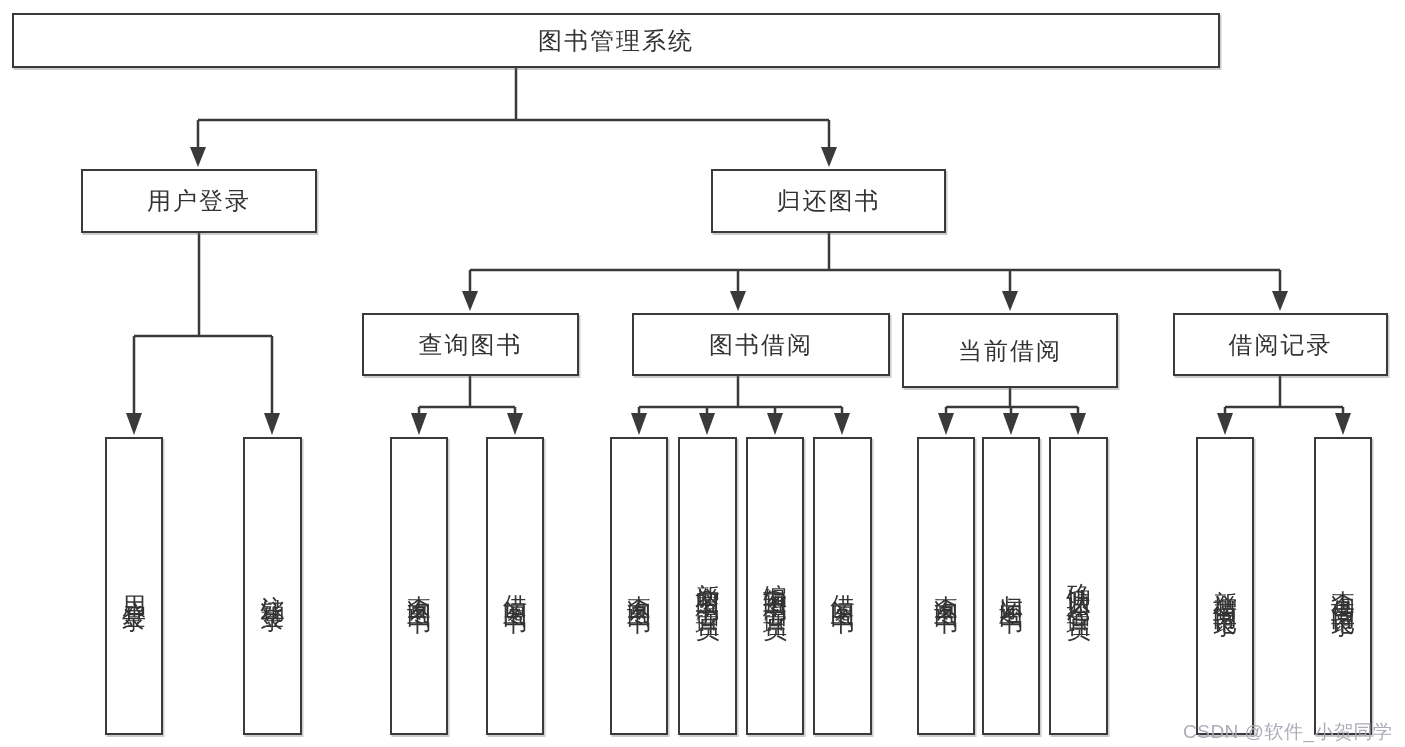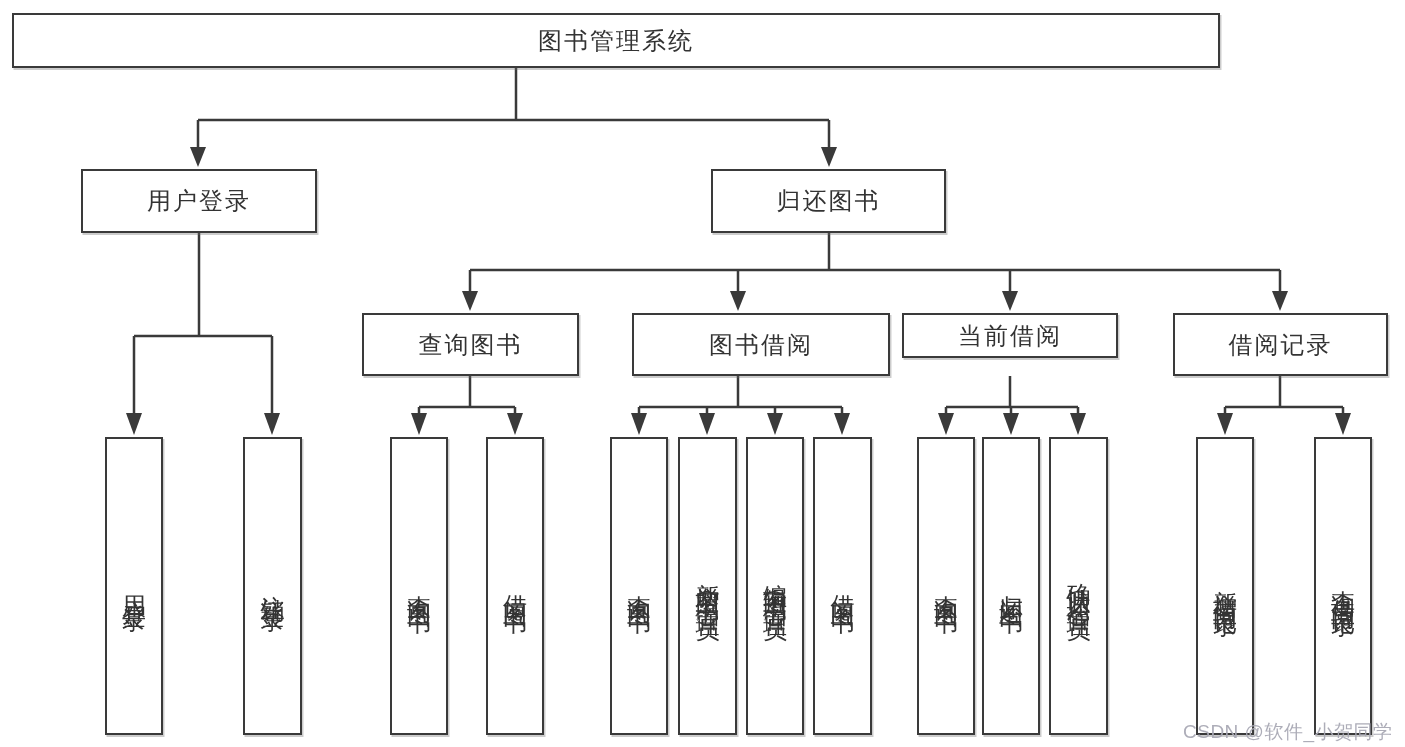--- a/index.html
+++ b/index.html
@@ -138,21 +138,21 @@
   <div class="node h" style="left:711px; top:169px; width:235px; height:64px;">
     <span class="lbl">归还图书</span>
   </div>
 
   <div class="node h" style="left:362px; top:313px; width:217px; height:63px;">
     <span class="lbl">查询图书</span>
   </div>
   <div class="node h" style="left:632px; top:313px; width:258px; height:63px;">
     <span class="lbl">图书借阅</span>
   </div>
-  <div class="node h" style="left:902px; top:313px; width:216px; height:45px;">
+  <div class="node h" style="left:902px; top:313px; width:216px; height:75px;">
     <span class="lbl">当前借阅</span>
   </div>
   <div class="node h" style="left:1173px; top:313px; width:215px; height:63px;align-items:center;">
     <span class="lbl">借阅记录</span>
   </div>
 
   <div class="node v" style="left:105px; top:437px; width:58px; height:298px;">
     <span class="lbl">用户登录</span>
   </div>
   <div class="node v" style="left:243px; top:437px; width:59px; height:298px;">

